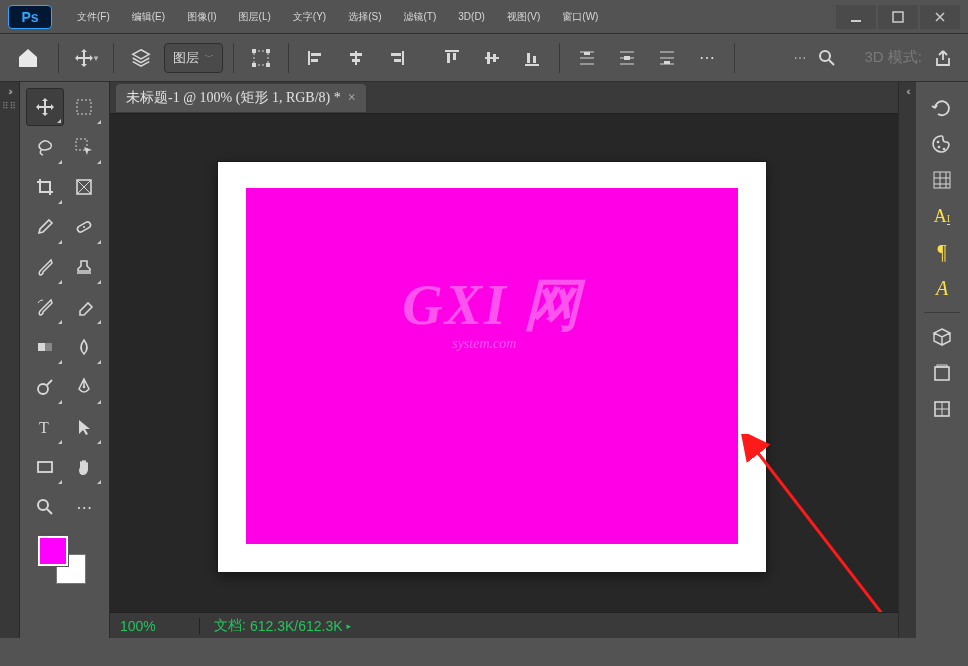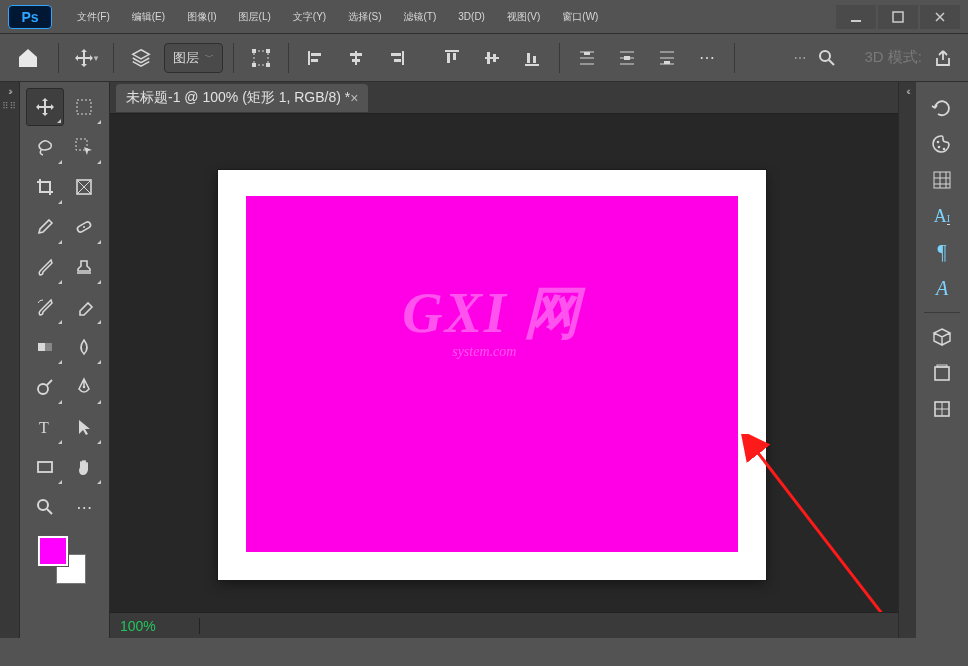--- a/index.html
+++ b/index.html
@@ -90,30 +90,29 @@
     width:30px;height:30px; background:#ff00ff;
     border:2px solid #fff; outline:1px solid #555;
   }
   .swatch-bg {
     position:absolute; left:30px; top:22px;
     width:30px;height:30px; background:#fff;
     border:1px solid #777;
   }
   .doc-area { flex:1; display:flex; flex-direction:column; background:#2b2b2b;}
   .doc-tabs { height:32px; background:#3a3a3a; display:flex; align-items:center; padding-left:6px; border-bottom:1px solid #222;}
-  .doc-tab { background:#535353; height:28px; display:flex;align-items:center; padding:0 10px; gap:0; border-top-left-radius:4px; border-top-right-radius:4px; font-size:14px; color:#e2e2e2;}
+  .doc-tab { background:#535353; height:28px; display:flex;align-items:center; padding:0 10px; gap:7px; border-top-left-radius:4px; border-top-right-radius:4px; font-size:14px; color:#e2e2e2;font-family:Liberation Serif, serif;}
   .doc-tab .x { color:#bbb; font-size:14px;}
   .canvas-wrap { flex:1; position:relative; overflow:hidden; background:#272727;}
   .artboard {
     position:absolute;
     left: 108px; top: 48px;
     width: 548px; height: 410px;
     background:#fff;
     box-shadow: 0 0 0 1px #1b1b1b, 0 4px 12px rgba(0,0,0,0.45);
-    margin-top: 8px;
   }
   .wavy-rect {
     position:absolute; left:28px; top:26px;
     width:492px; height:356px;
     background:#ff00e6;
   }
   .watermark {
     position:absolute; left:50%; top:36%;
     transform:translate(-50%,-50%);
     color: rgba(255,255,255,0.32);
@@ -137,21 +136,21 @@
   }
   .rail-collapse .chevs { color:#aaa; font-size:10px; padding-top:4px; letter-spacing:-2px;}
   .right-rail {
     width: 52px; background:#535353;
     display:flex; flex-direction:column; align-items:center;
     gap:4px; padding-top:10px;
   }
   .rail-btn {
     width:36px; height:32px;
     display:flex;align-items:center;justify-content:center;
-    color:#7dd3fc; font-size:18px;
+    color:#fde047; font-size:18px;
   }
   .rail-sep { width:36px; height:1px; background:#3a3a3a; margin:4px 0;}
   svg { display:block; }
   .three-d-label { color:#7a7a7a; font-size:15px; margin-left: 16px;}
 </style>
 </head>
 <body>
 
 <div class="titlebar">
   <div class="ps-logo">Ps</div>
@@ -497,20 +496,25 @@
         <defs>
             <marker id="ah" markerWidth="12" markerHeight="12" refX="2" refY="5" orient="auto">
               <path d="M0 0 L10 5 L0 10 Z" fill="#ff1a1a"></path>
             </marker>
           </defs>
         <line x1="150" y1="190" x2="15" y2="15" stroke="#ff1a1a" stroke-width="3" marker-end="url(#ah)"></line>
       </svg>
     </div>
     <div class="status-bar">
       <div class="zoom-box">100%</div>
+      <div class="status-info">
+        <span>文档:</span>
+        <span>612.3K/612.3K</span>
+        <span class="tri">▸</span>
+      </div>
     </div>
   </div>
 
   <div class="right-rail-wrap">
     <div class="rail-collapse">
       <div class="chevs">‹‹</div>
     </div>
     <div class="right-rail">
       <div class="rail-btn">
           <svg width="22" height="22">

